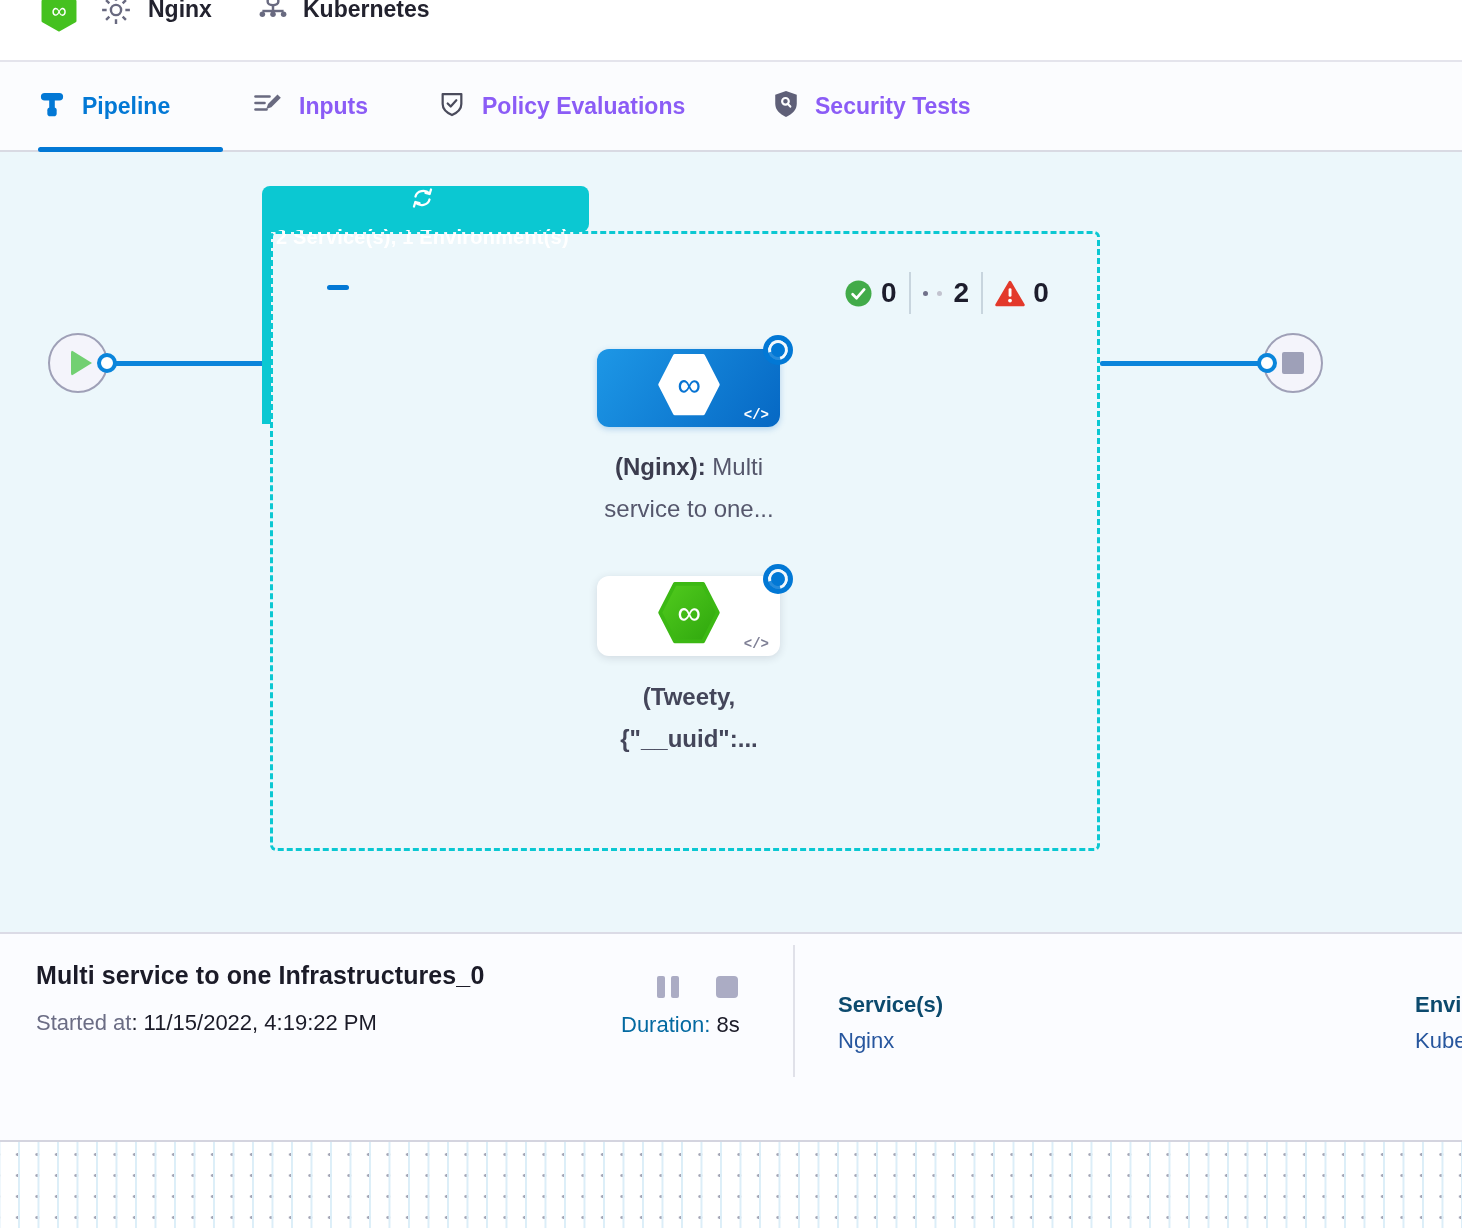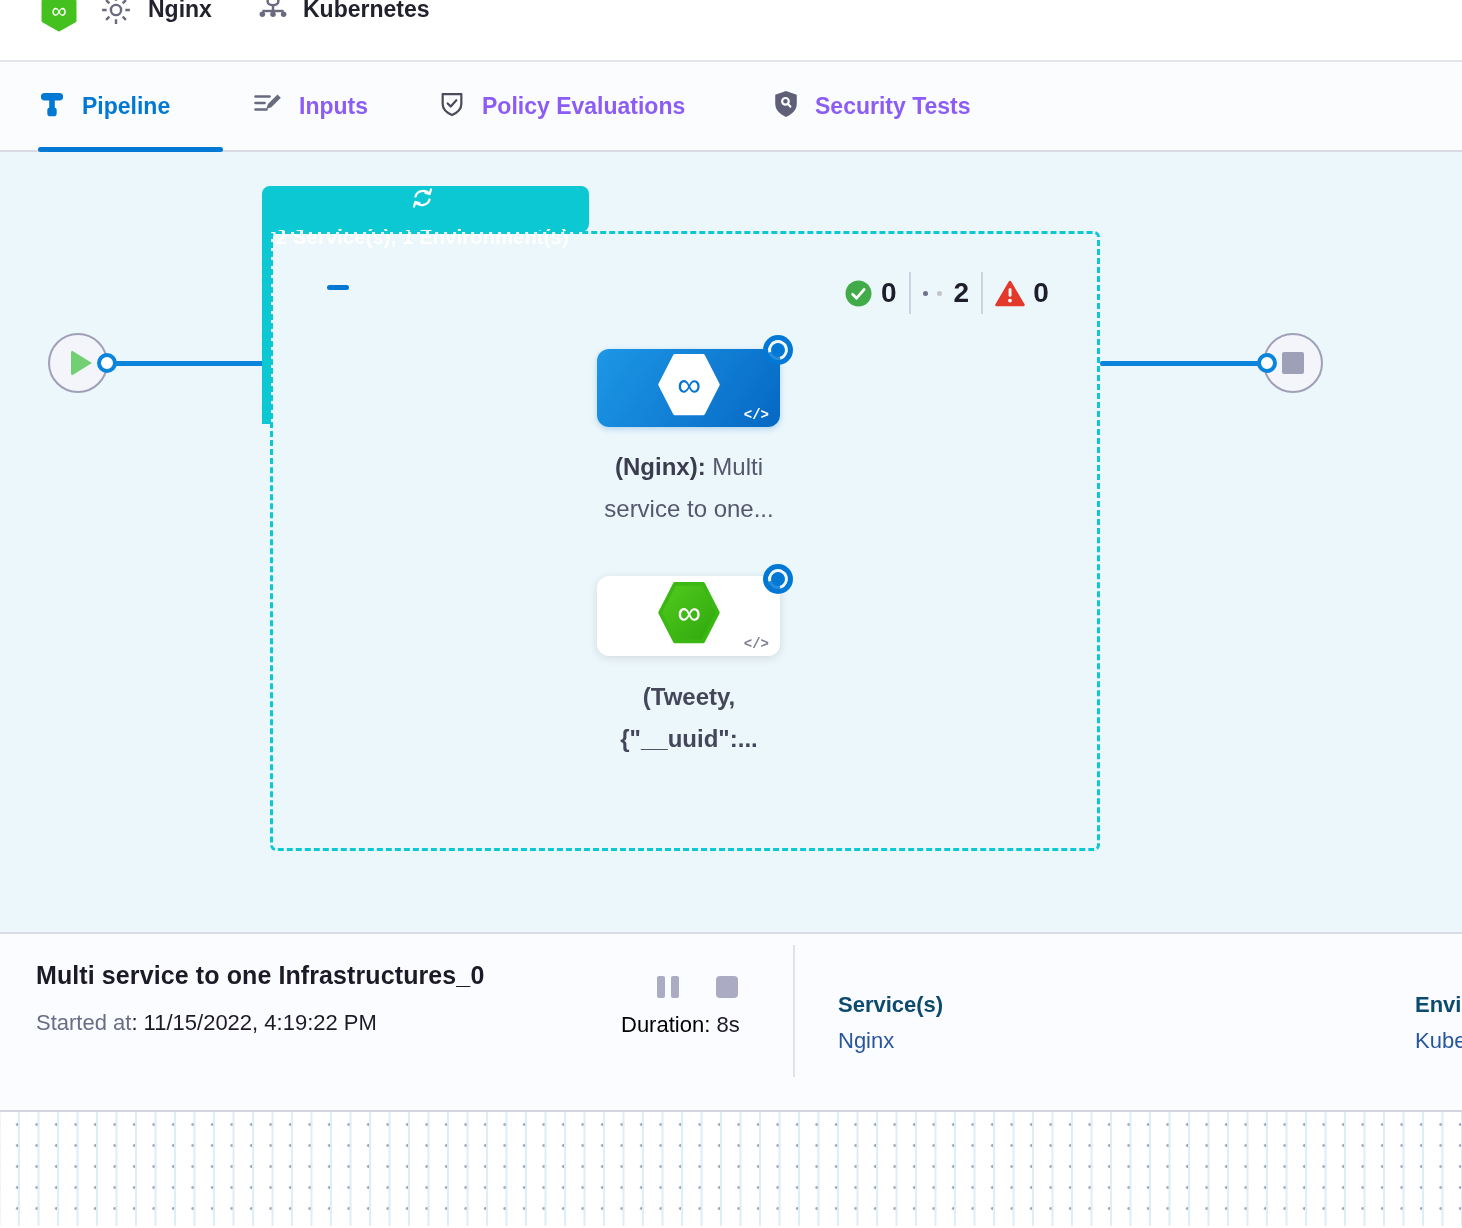--- a/index.html
+++ b/index.html
@@ -60,30 +60,30 @@
   .spinner::after { content:''; position:absolute; inset:5px; border-radius:50%; border:3px solid rgba(255,255,255,.95); border-bottom-color:rgba(255,255,255,.15); transform:rotate(30deg); }
   .spinner.s1 { left:763px; top:183px; }
   .spinner.s2 { left:763px; top:412px; }
 
   .node-label { position:absolute; left:508px; width:362px; text-align:center; font-size:24px; line-height:42px; color:#55576C; }
   .node-label.l1 { top:294px; }
   .node-label.l2 { top:524px; font-weight:700; color:#44465A; }
   .node-label .bold { font-weight:700; color:#3B3C4E; }
 
   
-  .execbar { position:relative; height:178px; background:#FBFCFF; border-top:2px solid #DBDBE6; overflow:hidden;text-align:right; }
+  .execbar { position:relative; height:208px; background:#FBFCFF; border-top:2px solid #DBDBE6; overflow:hidden;text-align:right; }
   .exec-title { position:absolute; left:36px; top:27px; font-size:25px; font-weight:700; color:#1B1B28; letter-spacing:.1px; }
   .exec-started { position:absolute; left:36px; top:76px; font-size:22px; color:#1B1B28; }
   .exec-started .glabel { color:#6B6D85; }
   .ctrl { position:absolute; top:42px; cursor:pointer; }
   .pause-btn { left:657px; width:26px; height:22px; display:flex; gap:6px; }
   .pause-btn i { width:8px; height:22px; background:#ABACC4; border-radius:2px; }
   .stop-btn { left:716px; width:22px; height:22px; background:#ABACC4; border-radius:4px; }
   .exec-duration { position:absolute; left:621px; top:78px; font-size:22px; color:#1B1B28; }
-  .exec-duration .glabel { color:#000000; }
+  .exec-duration .glabel { color:#0369a1; }
   .exec-vdiv { position:absolute; left:793px; top:11px; width:2px; height:132px; background:#E0E1E9; }
   .kv-label { position:absolute; top:58px; font-size:22px; font-weight:700; color:#0c4a6e; }
   .kv-value { position:absolute; top:94px; font-size:22px; color:#27569E; cursor:pointer; }
   .kv.services .kv-label, .kv.services .kv-value { left:838px; }
   .kv.envs .kv-label, .kv.envs .kv-value { left:1415px; white-space:nowrap; }
 
   
   .gridarea { position:relative; height:116px; background-color:#ffffff; border-top:2px solid #D4D4DF;
     background-image:
       linear-gradient(to right, #DCEEF8 1.5px, transparent 1.5px),

